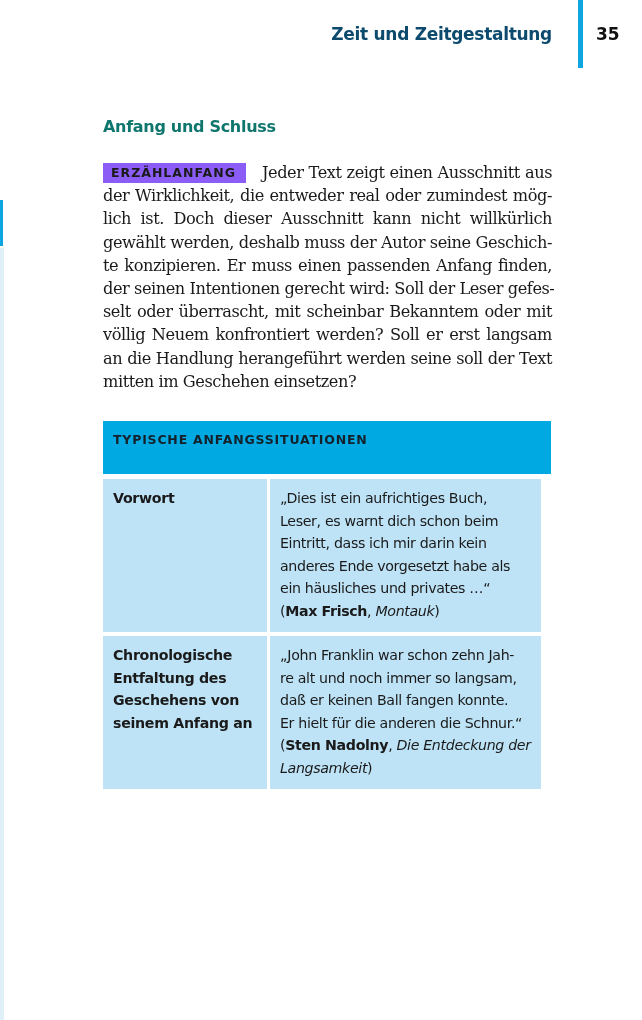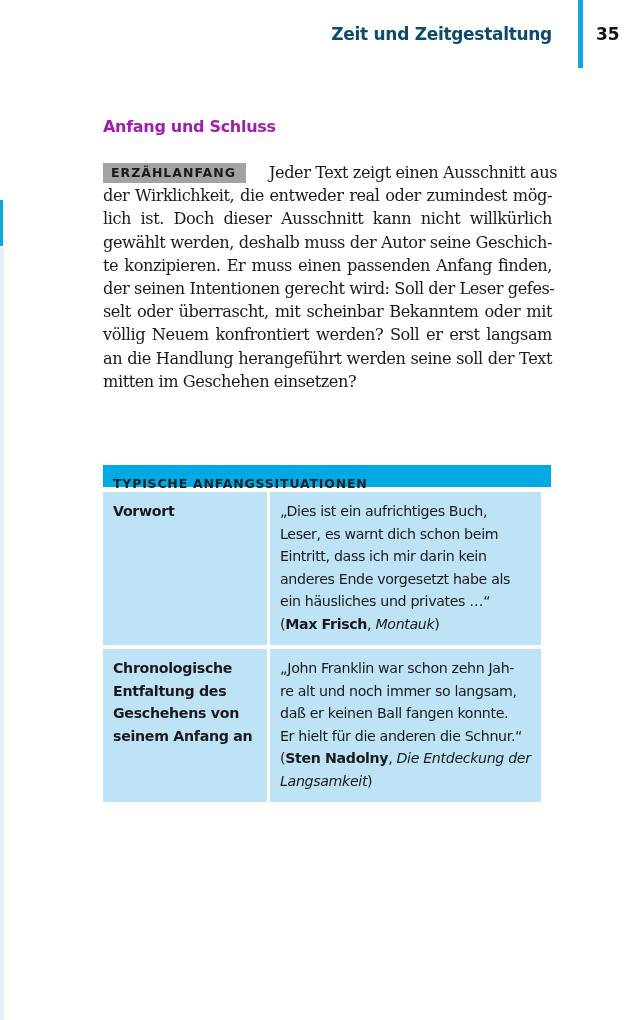--- a/index.html
+++ b/index.html
@@ -29,49 +29,48 @@
     }
     .page-number {
       position: absolute; top: 24px; left: 596px;
       font-family: "DejaVu Sans", "Liberation Sans", sans-serif;
       font-weight: bold; font-size: 17px; color: #111;
     }
 
     .section-title {
       position: absolute; left: 103px; top: 117px;
       font-family: "DejaVu Sans", "Liberation Sans", sans-serif;
-      font-weight: bold; font-size: 16px; letter-spacing: -0.3px; color: #a21caf;
+      font-weight: bold; font-size: 16px; letter-spacing: -0.3px; color: #0f766e;
     }
 
     .body-text {
       position: absolute; left: 103px; top: 161px; width: 449px;
       font-family: "DejaVu Serif", "Liberation Serif", serif;
       font-size: 16.2px; line-height: 23.2px; color: #1a1a1a;
       text-align: justify; letter-spacing: -0.45px;
     }
     .body-text .line { display: block; text-align: justify; text-align-last: justify; white-space: nowrap; }
     .body-text .line.last { text-align-last: left; }
     .keyword-tag {
-      display: inline-block; background: #a3a3a3; color: #1a1a1a;
+      display: inline-block; background: #8b5cf6; color: #1a1a1a;
       font-family: "DejaVu Sans", "Liberation Sans", sans-serif;
       font-weight: bold; font-size: 12.5px; letter-spacing: 1px;
-      padding: 1px 10px 1px 8px; line-height: 18px; margin-right: 23px;
+      padding: 1px 10px 1px 8px; line-height: 18px; margin-right: 16px;
       vertical-align: 1px;
     }
 
     .info-table {
       position: absolute; left: 103px; top: 421px; width: 448px;
     }
     .table-header {
-      height: 22px; background: #00a9e2;
+      height: 53px; background: #00a9e2;
       font-family: "DejaVu Sans", "Liberation Sans", sans-serif;
       font-weight: bold; font-size: 12.5px; letter-spacing: 0.8px;
       color: #14202a; line-height: 38px; padding-left: 10px;
       box-sizing: border-box;
-      margin-top: 44px;
     }
     .table-row {
       display: flex; margin-top: 5px;
     }
     .table-row + .table-row { margin-top: 4px; }
     .cell-term {
       width: 164px; background: #bee3f6; box-sizing: border-box;
       padding: 8px 8px 10px 10px;
       font-family: "DejaVu Sans", "Liberation Sans", sans-serif;
       font-weight: bold; font-size: 14.2px; line-height: 22.5px; color: #1a1a1a;

